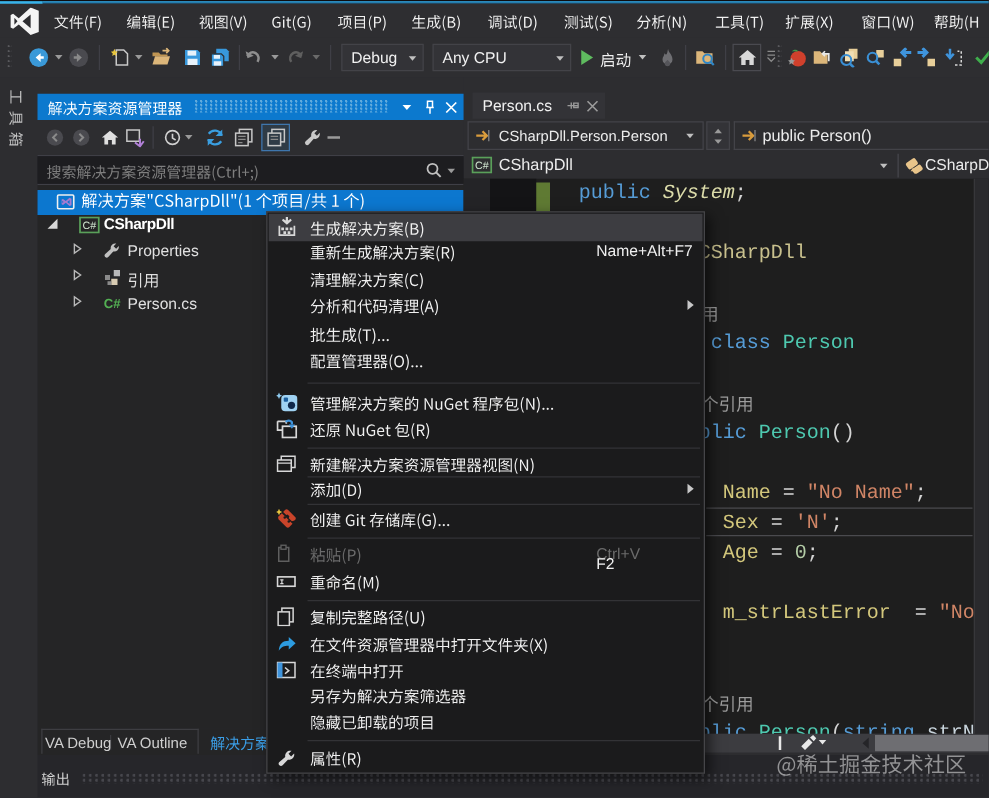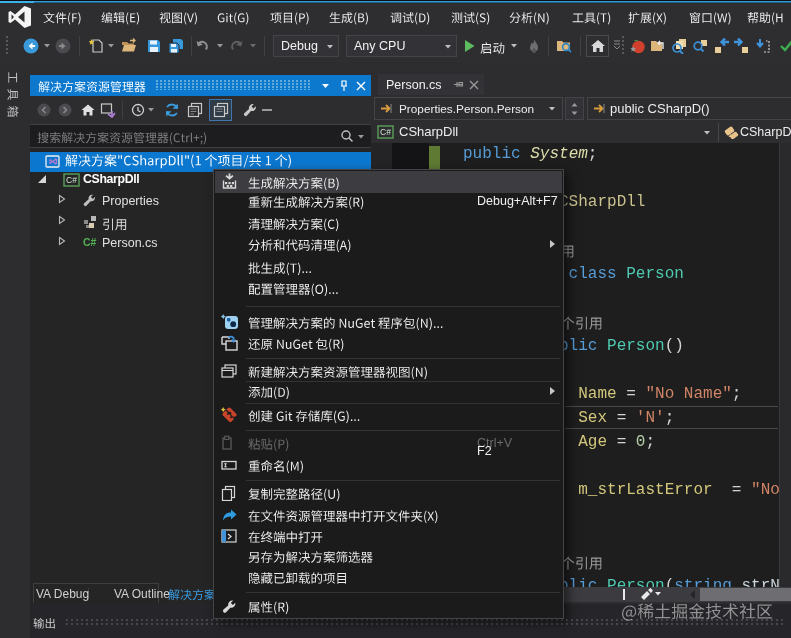--- a/index.html
+++ b/index.html
@@ -489,21 +489,21 @@
     <path d="M1.5 1.5 L6.5 5 L1.5 8.5Z" fill="none" stroke="#b8b8b8" stroke-width="1.1"></path>
   </svg>
 <svg class="abs" style="left:82px;top:235px" width="16" height="14">
     <text x="1" y="11" font-family="Liberation Sans" font-weight="700" font-size="10.5" fill="#53b053">C#</text>
   </svg>
 <div style="position:absolute;left:102px;top:236px;font:400 12.5px 'Liberation Sans', sans-serif;color:#e0e0e0;white-space:pre;">Person.cs</div>
 <div class="abs" style="left:30px;top:583px;width:341px;height:21px;background:#252526"></div>
 <div class="abs" style="left:33px;top:583px;width:126px;height:20px;border-top:1px solid #3e3e42;border-right:1px solid #3e3e42;border-left:1px solid #3e3e42"></div>
 <div class="abs" style="left:88px;top:588px;width:1px;height:12px;background:#3a3a3e"></div>
 <div style="position:absolute;left:36px;top:587px;font:400 12px 'Liberation Sans', sans-serif;color:#cfcfcf;white-space:pre;">VA Debug</div>
-<div style="position:absolute;left:94px;top:587px;font:400 12px 'Liberation Sans', sans-serif;color:#cfcfcf;white-space:pre;margin-left:20px;">VA Outline</div>
+<div style="position:absolute;left:94px;top:587px;font:400 12px 'Liberation Sans', sans-serif;color:#cfcfcf;white-space:pre;">VA Outline</div>
 <div style="position:absolute;left:168px;top:586px;height:17px;line-height:0">
     <svg class="vt" width="108.0" height="17.0" viewBox="0 0 864.00 136.32">
       <g transform="translate(0,105.60) scale(1.00000,-1.00000)" fill="#3b9fe8">
         <use href="#g43" x="0"></use>
         <use href="#g44" x="96"></use>
         <use href="#g45" x="192"></use>
         <use href="#g46" x="288"></use>
         <use href="#g47" x="384"></use>
         <use href="#g48" x="480"></use>
         <use href="#g49" x="576"></use>
@@ -529,35 +529,35 @@
     <path d="M5.5 1 V7 M3 7 H8 M5.5 7 V10 M3.5 1.5 H7 V5 H3.5Z" stroke="#9a9a9a" stroke-width="1.1" fill="none" transform="rotate(90 5.5 5.5)"></path>
   </svg>
 <svg class="abs" style="left:469px;top:80px" width="10" height="10">
     <path d="M1 1 L9 9 M9 1 L1 9" stroke="#9a9a9a" stroke-width="1.3"></path>
   </svg>
 <div class="abs" style="left:374px;top:97px;width:189px;height:23px;border:1px solid #434348"></div>
 <svg class="abs" style="left:380px;top:102px" width="14" height="13">
     <path d="M1 6.5 H9 M6 3 L9.5 6.5 L6 10" stroke="#d99c3c" stroke-width="1.8" fill="none"></path>
     <path d="M11 2 V11" stroke="#7a7a7a" stroke-width="1.2"></path>
   </svg>
-<div style="position:absolute;left:399px;top:102px;font:400 11.8px 'Liberation Sans', sans-serif;color:#ececec;white-space:pre;">Properties.Person.Person</div>
+<div style="position:absolute;left:399px;top:102px;font:400 11.8px 'Liberation Sans', sans-serif;color:#ececec;white-space:pre;">CSharpDll.Person.Person</div>
 <svg class="abs" style="left:548px;top:106px" width="8" height="6">
     <path d="M1 1 L4 4.5 L7 1Z" fill="#c0c0c0"></path>
   </svg>
 <div class="abs" style="left:565px;top:97px;width:19px;height:23px;border:1px solid #434348;background:#333337"></div>
 <svg class="abs" style="left:570px;top:102px" width="9" height="14">
     <path d="M4.5 1 L7.5 4.5 H1.5Z" fill="#9a9a9a"></path>
     <path d="M4.5 13 L1.5 9.5 H7.5Z" fill="#9a9a9a"></path>
   </svg>
 <div class="abs" style="left:587px;top:97px;width:204px;height:23px;border:1px solid #434348;border-right:none"></div>
 <svg class="abs" style="left:593px;top:102px" width="14" height="13">
     <path d="M1 6.5 H9 M6 3 L9.5 6.5 L6 10" stroke="#d99c3c" stroke-width="1.8" fill="none"></path>
     <path d="M11 2 V11" stroke="#7a7a7a" stroke-width="1.2"></path>
   </svg>
-<div style="position:absolute;left:610px;top:101px;font:400 13px 'Liberation Sans', sans-serif;color:#ececec;white-space:pre;">public CSharpD()</div>
+<div style="position:absolute;left:610px;top:101px;font:400 13px 'Liberation Sans', sans-serif;color:#ececec;white-space:pre;">public Person()</div>
 <svg class="abs" style="left:377px;top:125px" width="17" height="14">
     <rect x="1" y="1" width="15" height="12" fill="none" stroke="#5aa05a" stroke-width="1.4"></rect>
     <text x="8.5" y="10" font-family="Liberation Sans" font-size="8.5" fill="#cfe4cf" text-anchor="middle">C#</text>
   </svg>
 <div style="position:absolute;left:399px;top:124px;font:400 13px 'Liberation Sans', sans-serif;color:#ececec;white-space:pre;">CSharpDll</div>
 <svg class="abs" style="left:703px;top:130px" width="8" height="6">
     <path d="M1 1 L4 4.5 L7 1Z" fill="#c0c0c0"></path>
   </svg>
 <div class="abs" style="left:718px;top:123px;width:1px;height:19px;background:#47474c"></div>
 <svg class="abs" style="left:724px;top:125px" width="16" height="14">
@@ -684,21 +684,21 @@
           <use href="#g44" x="480"></use>
           <use href="#g45" x="576"></use>
           <use href="#g46" x="672"></use>
           <use href="#g2" x="768"></use>
           <use href="#g84" x="800"></use>
           <use href="#g4" x="861"></use>
         </g>
       </svg>
     </div>
   </div>
-<div style="position:absolute;left:477px;top:194px;font:400 12.5px 'Liberation Sans', sans-serif;color:#f0f0f0;white-space:pre;z-index:60">Debug+Alt+F7</div>
+<div style="position:absolute;left:477px;top:194px;font:400 12.5px 'Liberation Sans', sans-serif;color:#f0f0f0;white-space:pre;z-index:60">Name+Alt+F7</div>
 <div class="abs" style="left:248px;top:215px;z-index:60">
     <div style="height:18px;line-height:0">
       <svg class="vt" width="91.4" height="17.8" viewBox="0 0 702.14 136.32">
         <g transform="translate(0,105.60) scale(1.00000,-1.00000)" fill="#f0f0f0">
           <use href="#g85" x="0"></use>
           <use href="#g50" x="96"></use>
           <use href="#g43" x="192"></use>
           <use href="#g44" x="288"></use>
           <use href="#g45" x="384"></use>
           <use href="#g46" x="480"></use>

